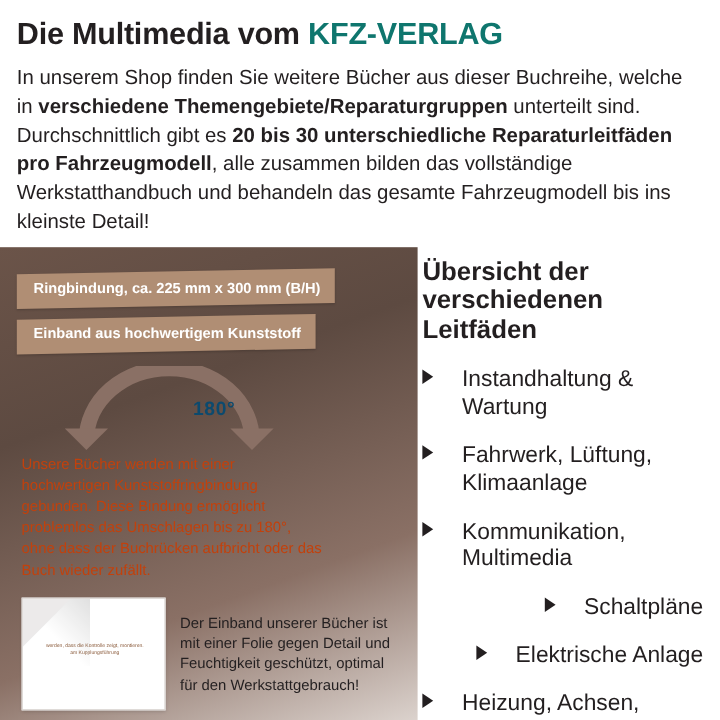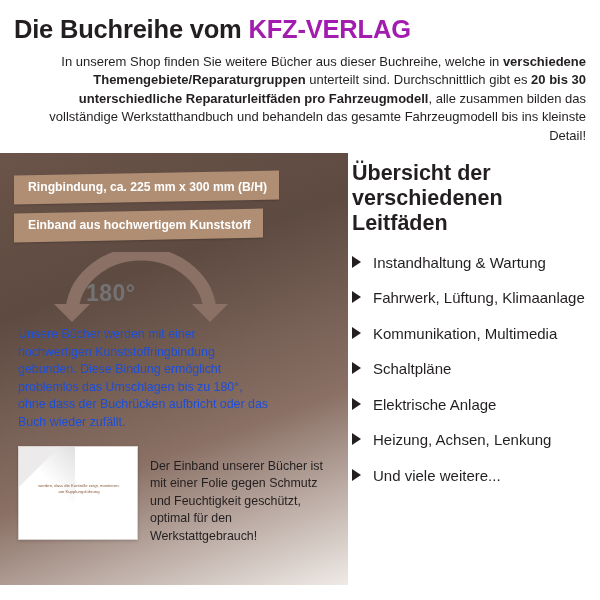--- a/index.html
+++ b/index.html
@@ -25,29 +25,29 @@
   
   .headline {
     font-size: 25.5px;
     font-weight: bold;
     letter-spacing: -0.2px;
     line-height: 1.05;
     margin: 0 0 10px 0;
     white-space: nowrap;
   }
   .headline .accent {
-    color: #a21caf;
+    color: #0f766e;
   }
 
   
   .intro {
-    font-size: 13px;
+    font-size: 17px;
     line-height: 1.42;
     margin: 0 0 14px 0;
-    text-align: right;
+    text-align: left;
   }
   .intro b { font-weight: bold; }
 
   
   .columns {
     display: flex;
     gap: 14px;
     align-items: flex-start;
   }
   .col-left {
@@ -99,32 +99,32 @@
   .deg-svg {
     position: absolute;
     left: 34px;
     top: 0;
   }
   .deg-label {
     position: absolute;
     left: 72px;
     top: 28px;
     width: 110px;
-    text-align: left;
-    color: #737373;
-    font-size: 23px;
+    text-align: right;
+    color: #0c4a6e;
+    font-size: 16px;
     font-weight: bold;
     letter-spacing: 0.5px;
   }
 
   
   .left-text {
     font-size: 12.4px;
     line-height: 1.42;
-    color: #1d4ed8;
+    color: #c2410c;
     margin: 2px 0 0 4px;
     width: 252px;
   }
 
   
   .bottom-row {
     display: flex;
     gap: 12px;
     margin: 14px 0 0 4px;
     align-items: flex-start;
@@ -187,41 +187,42 @@
     margin: 2px 0 18px 0;
   }
   .leit-list {
     list-style: none;
     margin: 0;
     padding: 0;
   }
   .leit-list li {
     display: flex;
     align-items: flex-start;
-    gap: 12px;
-    font-size: 15px;
+    gap: 24px;
+    font-size: 19px;
     line-height: 1.2;
     margin-bottom: 17.5px;
+    justify-content: flex-end;
   }
   .bullet {
     flex: 0 0 auto;
     width: 0;
     height: 0;
     border-left: 9px solid #231f20;
     border-top: 6px solid transparent;
     border-bottom: 6px solid transparent;
     margin-top: 2px;
   }
 </style>
 </head>
 <body>
 
 <div class="page">
 
-  <h1 class="headline"><span>Die Buchreihe vom </span><span class="accent">KFZ-VERLAG</span></h1>
+  <h1 class="headline"><span>Die Multimedia vom </span><span class="accent">KFZ-VERLAG</span></h1>
 
   <p class="intro"><span>In unserem Shop finden Sie weitere Bücher aus dieser Buchreihe, welche in </span><b>verschiedene Themengebiete/Reparaturgruppen</b><span> unterteilt sind. Durchschnittlich gibt es </span><b>20 bis 30 unterschiedliche Reparaturleitfäden pro Fahrzeugmodell</b><span>, alle zusammen bilden das vollständige Werkstatthandbuch und behandeln das gesamte Fahrzeugmodell bis ins kleinste Detail!</span></p>
 
   <div class="columns">
 
     <div class="col-left">
       <div class="panel"></div>
 
       <div class="panel-inner">
 
@@ -246,21 +247,21 @@
         <div class="bottom-row">
           <div class="booklet">
             <div class="mini-text">werden, dass die Kontrolle zeigt, montieren.  am Kupplungsführung</div>
             <div class="fold-edge"></div>
             <div class="fold"></div>
             <svg class="drops" width="60" height="34" viewBox="0 0 60 34">
               <path d="M12 2 C12 2 4 14 4 20 a8 8 0 0 0 16 0 C20 14 12 2 12 2 Z" fill="#6b7fb5"></path>
               <path d="M34 8 C34 8 27 18 27 23 a7 7 0 0 0 14 0 C41 18 34 8 34 8 Z" fill="#6b7fb5"></path>
             </svg>
           </div>
-          <p class="bottom-text">Der Einband unserer Bücher ist mit einer Folie gegen Schmutz und Feuchtigkeit geschützt, optimal für den Werkstattgebrauch!</p>
+          <p class="bottom-text">Der Einband unserer Bücher ist mit einer Folie gegen Detail und Feuchtigkeit geschützt, optimal für den Werkstattgebrauch!</p>
         </div>
 
       </div>
     </div>
 
     <div class="col-right">
       <h2 class="right-title">
         <span>Übersicht der</span><br>
         <span>verschiedenen</span><br>
         <span>Leitfäden</span>

